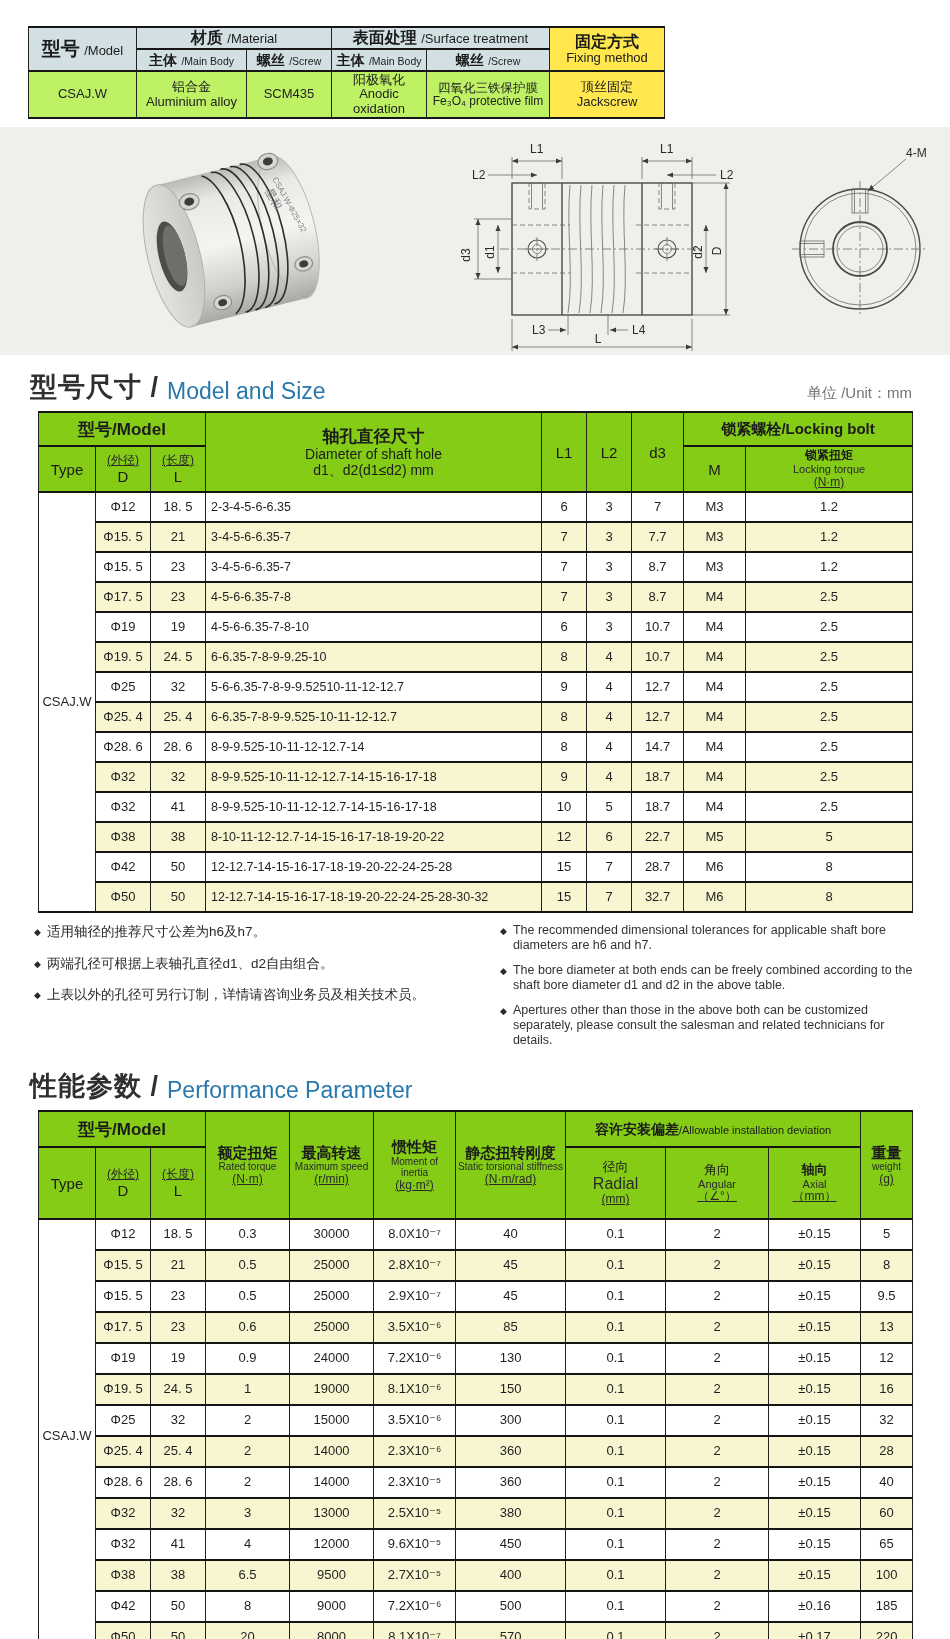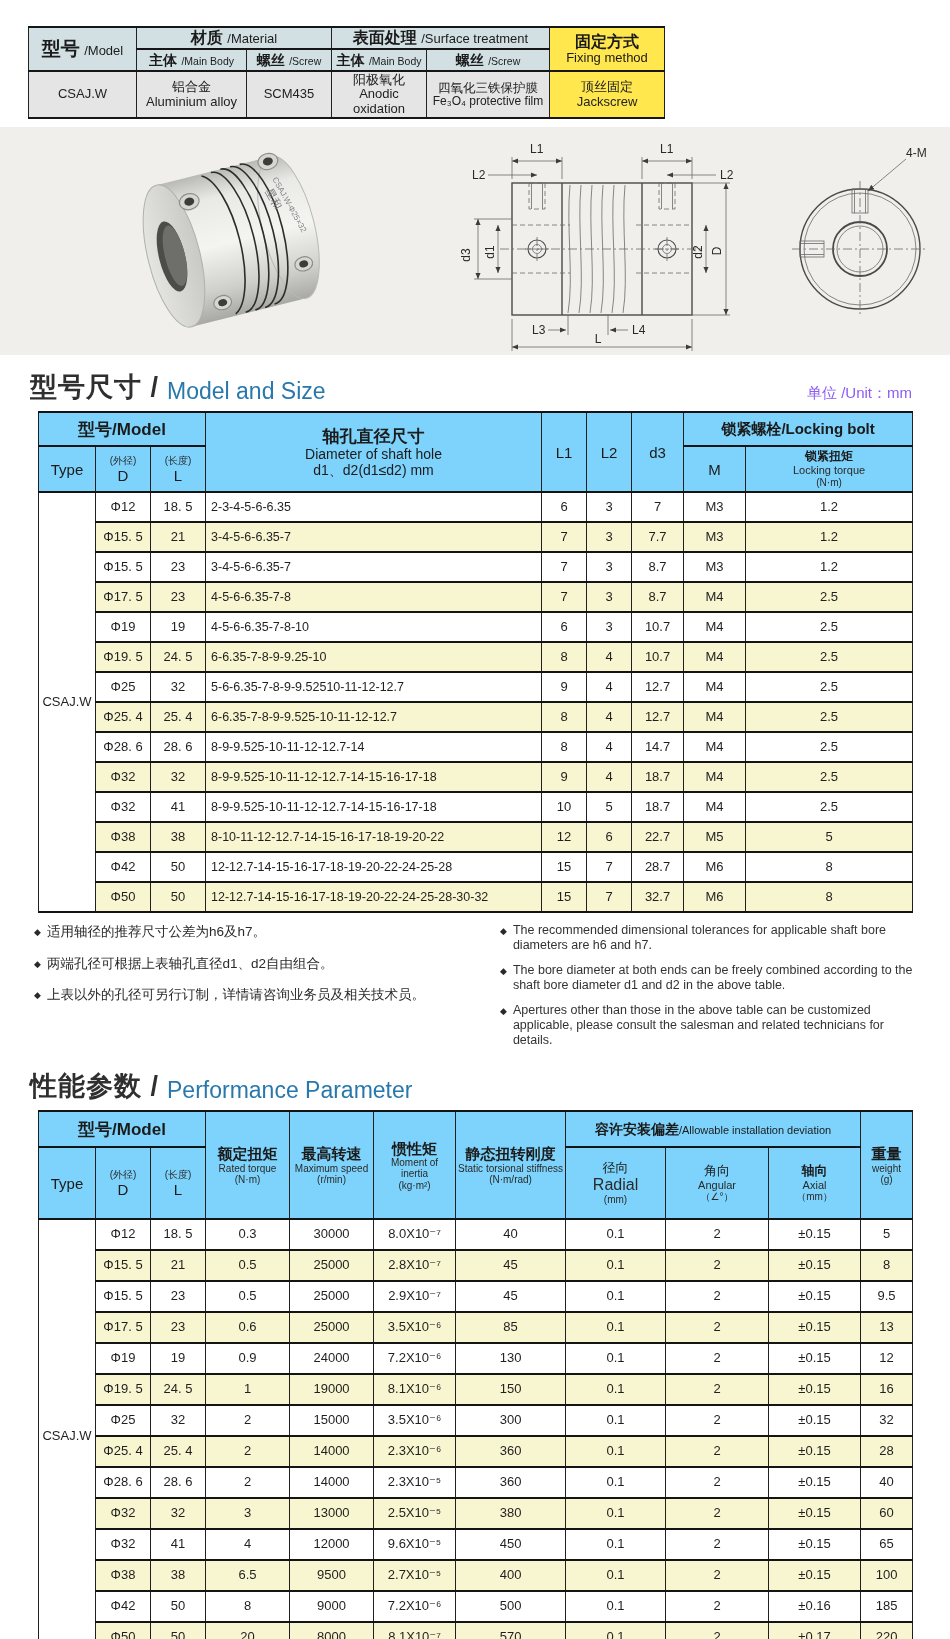--- a/index.html
+++ b/index.html
@@ -6,21 +6,21 @@
   body{
     width:950px;height:1639px;overflow:hidden;background:#ffffff;
     font-family:"Liberation Sans","DejaVu Sans",sans-serif;color:#222;
     -webkit-font-smoothing:antialiased;
   }
   .page{position:relative;width:950px;height:1639px;}
 
   
   .spec-table{
     border-collapse:collapse;margin:26px 0 0 28px;table-layout:fixed;width:636px;
-    background:#e5e5e5;
+    background:#bef264;
   }
   .spec-table th,.spec-table td{
     border-left:1px solid #222;border-right:1px solid #222;
     border-top:2px solid #161616;border-bottom:2px solid #161616;
     text-align:center;vertical-align:middle;padding:1px 2px;line-height:1.12;
   }
   .spec-table th{background:#d2e0e4;font-weight:normal;}
   .spec-table .yellow{background:#ffe74d;}
   .zh-lg{font-size:19px;font-weight:bold;color:#1b1b1b;}
   .en-md{font-size:13px;color:#1b1b1b;}
@@ -41,41 +41,41 @@
   .dim-text{font-size:12px;fill:#2a2a2a;font-family:"Liberation Sans",sans-serif;}
   .draw-line{stroke:#4a4a4a;stroke-width:1.4;fill:none;}
   .thin{stroke:#6a6a6a;stroke-width:0.8;fill:none;}
   .dashed{stroke-dasharray:5 3;}
   .cdash{stroke-dasharray:9 3 2 3;}
 
   
   .section-head{display:flex;align-items:flex-end;margin:14px 38px 6px 30px;}
   .sec-zh{font-size:27px;font-weight:bold;color:#2f2f2f;letter-spacing:1px;}
   .sec-en{font-size:23px;color:#2878ab;margin-left:8px;}
-  .unit-note{margin-left:auto;font-size:15px;color:#8b5cf6;padding-bottom:2px;text-align:center;}
+  .unit-note{margin-left:auto;font-size:15px;color:#737373;padding-bottom:2px;text-align:center;}
 
   
   .grid-table{border-collapse:collapse;table-layout:fixed;margin-left:38px;background:#fff;}
   .grid-table th,.grid-table td{
     border-left:1px solid #202020;border-right:1px solid #202020;
     border-top:2px solid #141414;border-bottom:2px solid #141414;
     text-align:center;vertical-align:middle;padding:1px 2px;line-height:1.15;
   }
-  .grid-table th{background:#7dd3fc;font-weight:normal;}
+  .grid-table th{background:#84cc16;font-weight:normal;}
   .grid-table tbody tr:nth-child(even) td{background:#f8f6d0;}
   .grid-table td{font-size:13px;color:#1f1f1f;height:26px;}
   .size-table{width:874px;}
   .size-table td.holes{text-align:left;padding-left:5px;font-size:12.5px;}
   .perf-table{width:874px;}
   .perf-table td{height:27px;}
   .h-zh{font-size:15px;font-weight:bold;color:#1b1b1b;display:block;}
   .h-zh-lg{font-size:17px;font-weight:bold;color:#1b1b1b;display:block;}
   .h-en{font-size:13px;color:#1b1b1b;display:block;}
   .h-en-sm{font-size:10px;color:#2a2a2a;display:block;}
-  .h-unit{font-size:10px;color:#2a2a2a;display:block;}
+  .h-unit{font-size:12px;color:#2a2a2a;display:block;text-decoration:underline;}
   .h-mix{font-size:14px;font-weight:bold;color:#1b1b1b;}
   .h-mix .en{font-weight:normal;font-size:12.5px;}
   .type-cell{font-size:14px;color:#1f1f1f;background:#fff !important;}
 
   
   .notes{display:flex;margin:10px 30px 0 34px;gap:36px;}
   .notes ul{list-style:none;margin:0;padding:0;}
   .notes-zh{width:430px;}
   .notes-en{width:420px;}
   .notes li{display:flex;align-items:flex-start;margin-bottom:13px;}
@@ -559,21 +559,21 @@
           <span>The recommended dimensional tolerances for applicable shaft bore diameters are h6 and h7.</span>
         </li>
 
         <li>
           <span class="bullet">◆</span>
           <span>The bore diameter at both ends can be freely combined according to the shaft bore diameter d1 and d2 in the above table.</span>
         </li>
 
         <li>
           <span class="bullet">◆</span>
-          <span>Apertures other than those in the above table can be customized applicable, please consult the salesman and related technicians for details.</span>
+          <span>Apertures other than those in the above both can be customized separately, please consult the salesman and related technicians for details.</span>
         </li>
       </ul>
   </div>
 
   <div class="section-head" style="margin-top:10px">
     <span class="sec-zh">性能参数 /</span>
     <span class="sec-en">Performance Parameter</span>
   </div>
 
   <table class="grid-table perf-table">

